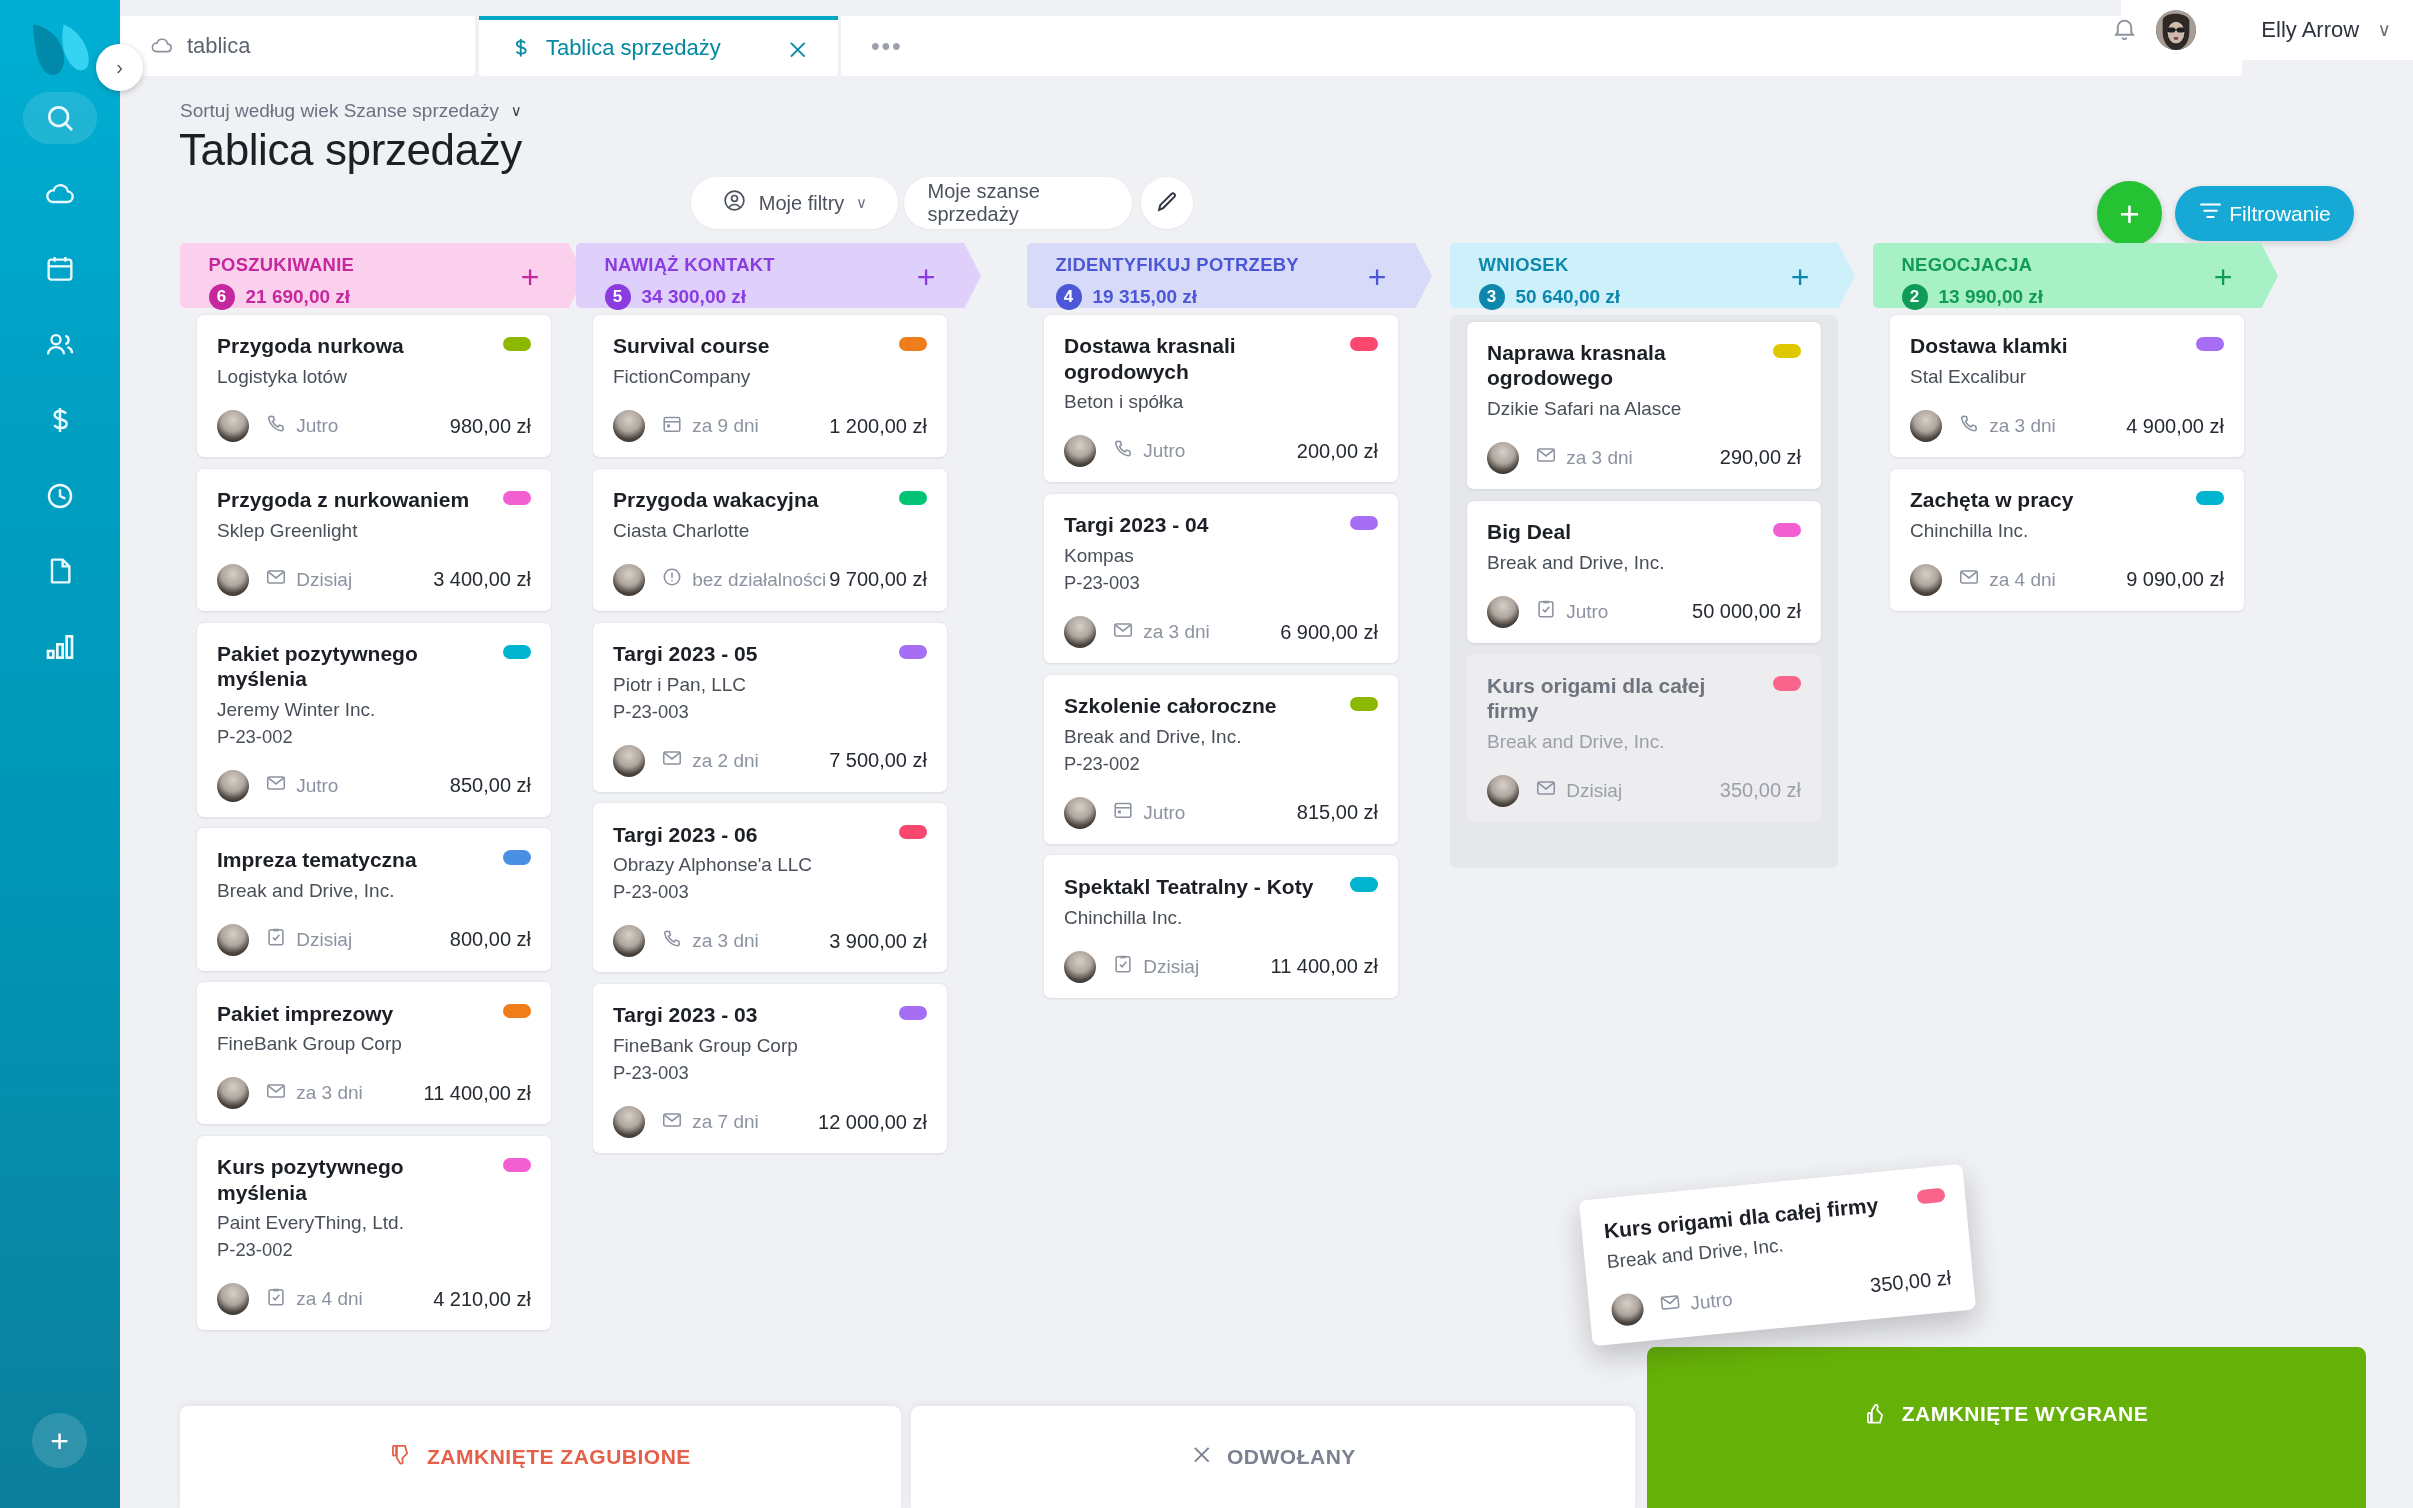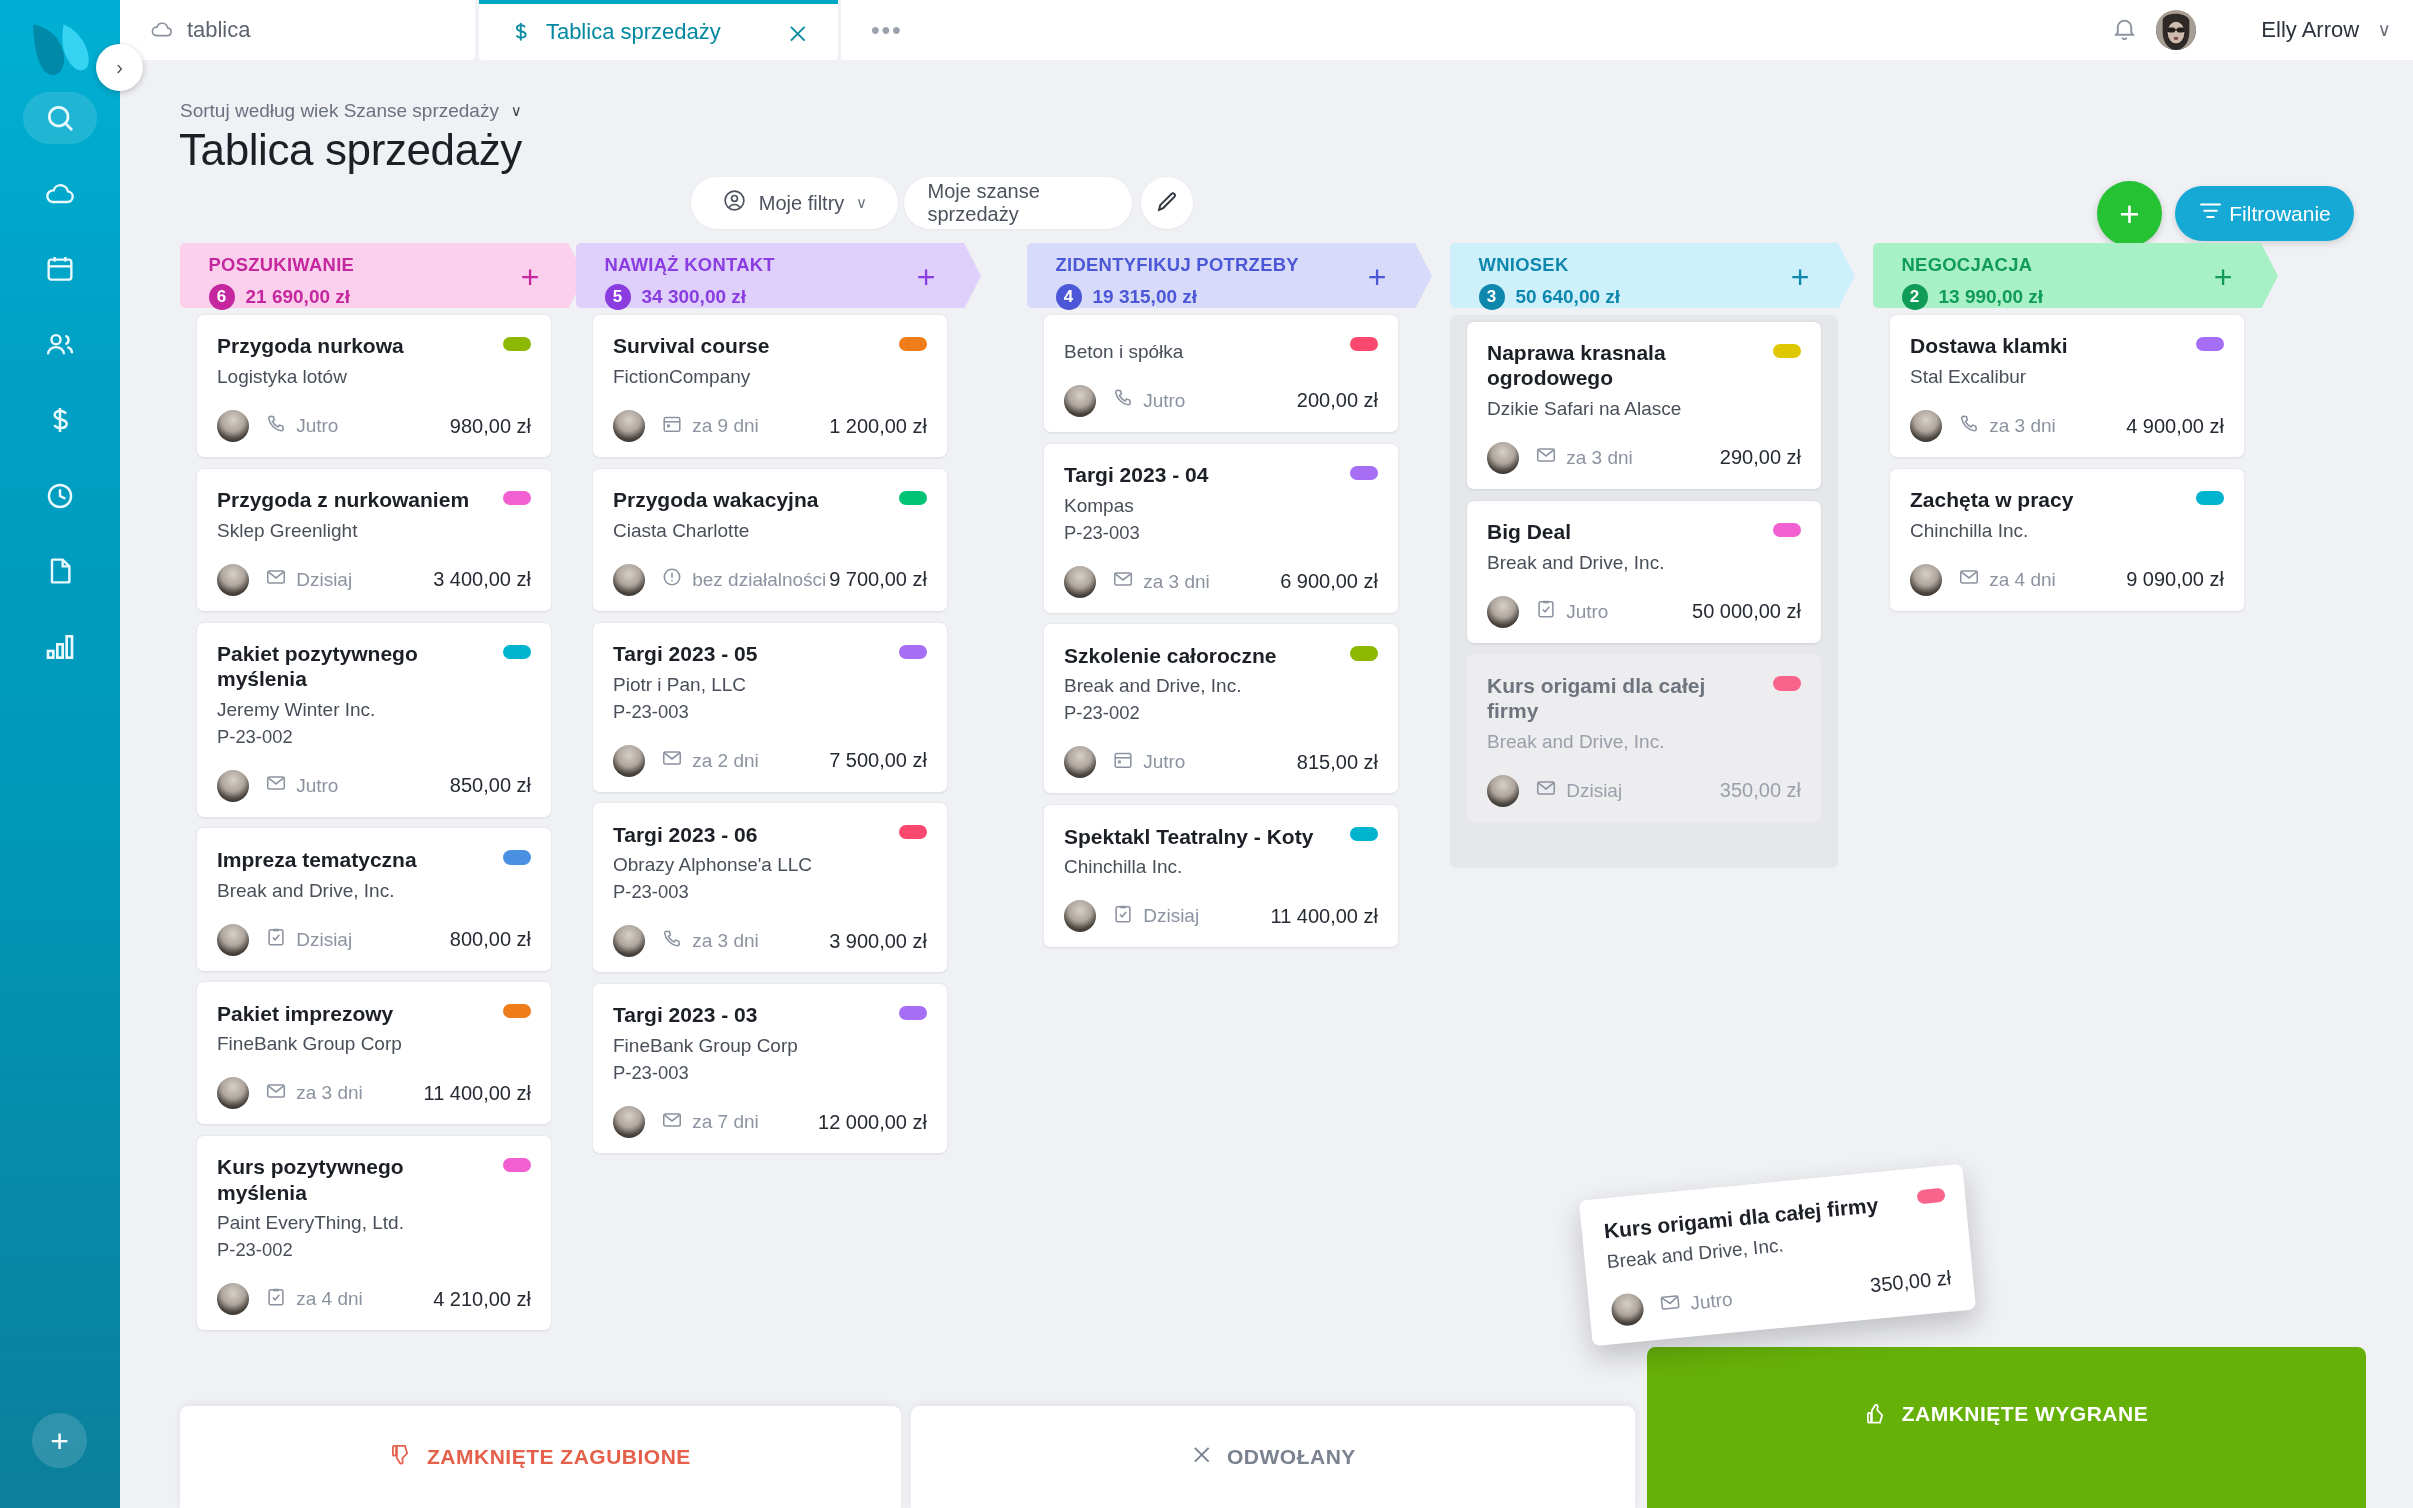--- a/index.html
+++ b/index.html
@@ -44,21 +44,21 @@
     display: flex; align-items: center; justify-content: center;
     z-index: 60; color: #555; font-size: 20px;
   }
 
   
   #tabbar {
     position: absolute; left: 120px; top: 0; right: 0; height: 60px;
     background: #f0f1f4;
   }
   .tab {
-    position: absolute; top: 0; height: 60px;
+    position: absolute; top: 16px; height: 60px;
     background: #ffffff;
     display: flex; align-items: center;
     padding: 0 30px;
     border-radius: 0 0 3.4px 3.4px;
   }
   .tab .t-label { font-size: 22px; color: #5d6470; white-space: nowrap; }
   .tab.active .t-label { color: #0288a0; }
   .tab.active { border-top: 4.2px solid #00a7c4; }
   #tab-dash { left: 0; width: 355px; }
   #tab-board { left: 359px; width: 359px; }
@@ -598,20 +598,21 @@
       <div class="col-head" id="colhead2" style="background: rgb(215, 218, 249); color: rgb(75, 87, 214);">
         <div class="col-name">ZIDENTYFIKUJ POTRZEBY</div>
         <div class="col-sub">
           <div class="col-count" style="background: rgb(75, 87, 214);">4</div>
           <div class="col-sum">19 315,00 zł</div>
         </div>
         <div class="col-plus" style="color: rgb(75, 87, 214);">+</div>
       </div>
       <div class="col-body">
         <div class="card">
+          <div class="c-title">Dostawa krasnali ogrodowych</div>
           <div class="c-dot" style="background: rgb(249, 71, 110);"></div>
           <div class="c-org">Beton i spółka</div>
           <div class="c-foot">
             <div class="c-avatar"></div>
             <div class="c-when">
               <span class="wicon"><svg viewBox="0 0 24 24" fill="none" stroke="#8c93a0" stroke-width="1.7">
                   <path d="M6.2 3.5l3 .6 1 3.5-2.1 1.6a12 12 0 0 0 6.1 6.1l1.6-2.1 3.5 1 .6 3c0 1.2-1 2.2-2.2 2.2A16.5 16.5 0 0 1 4 5.7c0-1.2 1-2.2 2.2-2.2z"></path>
                 </svg></span>
               <span>Jutro</span>
             </div>

